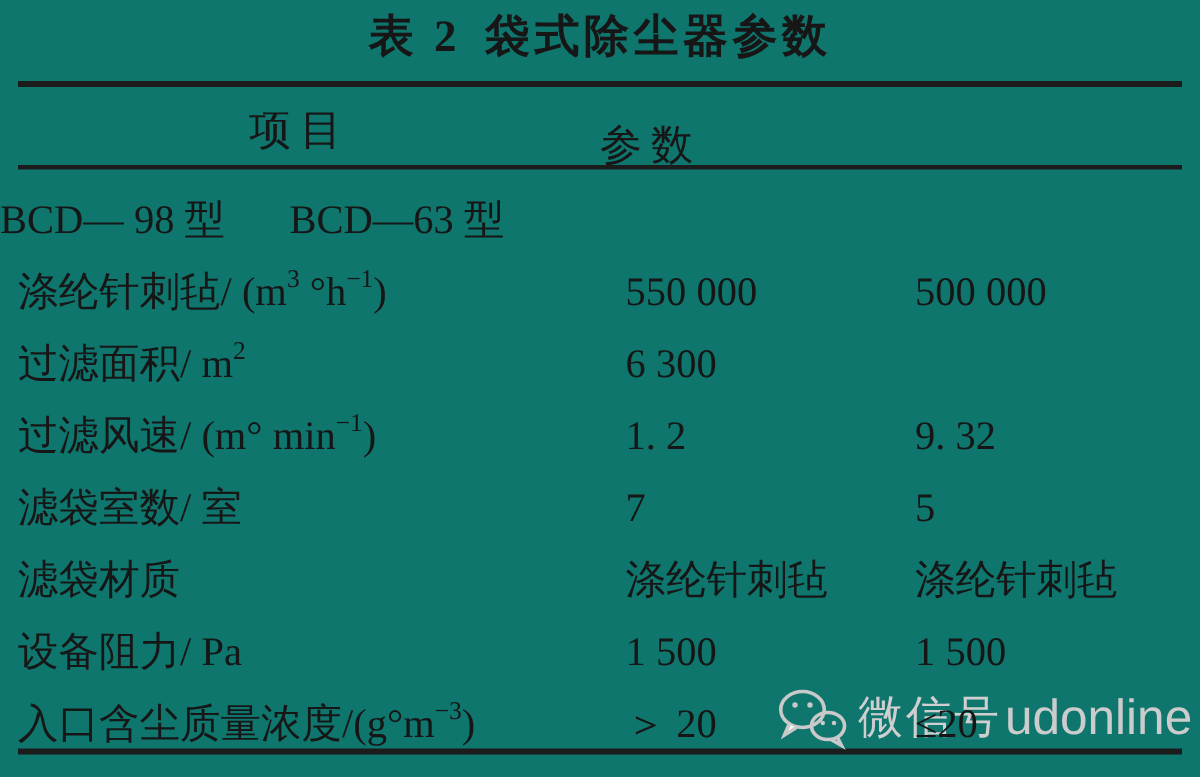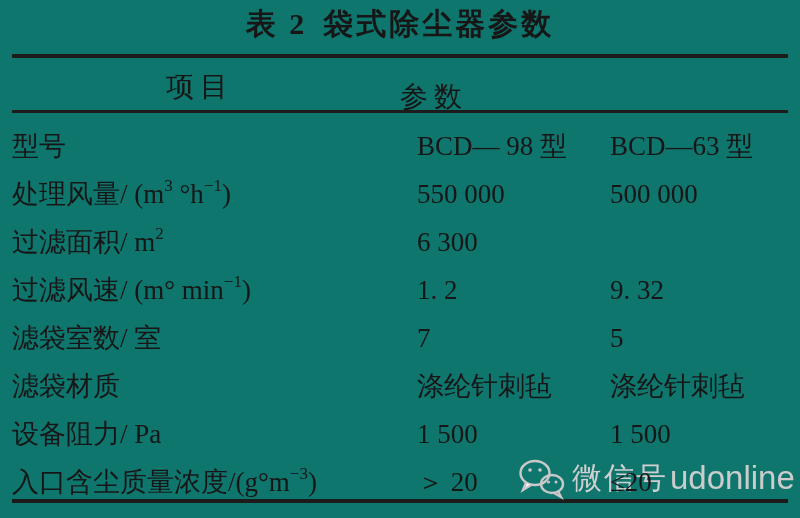--- a/index.html
+++ b/index.html
@@ -83,26 +83,25 @@
         <circle cx="32.5" cy="26" r="1.5"></circle>
         <circle cx="40" cy="26" r="1.5"></circle>
       </g>
     </svg>
     <span class="wm-cn">微信号</span>
     <span class="wm-en">udonline</span>
   </div>
 
   <div class="rows">
       <div class="trow">
-    <div class="cell-item"><span>型号</span></div>
     <div class="cell-v1"><span>BCD— 98 型</span></div>
     <div class="cell-v2"><span>BCD—63 型</span></div>
   </div>
       <div class="trow">
-    <div class="cell-item"><span>处理风量/ (m</span><sup>3</sup><span> °h</span><sup>−1</sup><span>)</span></div>
+    <div class="cell-item"><span>涤纶针刺毡/ (m</span><sup>3</sup><span> °h</span><sup>−1</sup><span>)</span></div>
     <div class="cell-v1"><span>550 000</span></div>
     <div class="cell-v2"><span>500 000</span></div>
   </div>
       <div class="trow">
     <div class="cell-item"><span>过滤面积/ m</span><sup>2</sup></div>
     <div class="cell-v2"><span>6 300</span></div>
   </div>
       <div class="trow">
     <div class="cell-item"><span>过滤风速/ (m° min</span><sup>−1</sup><span>)</span></div>
     <div class="cell-v1"><span>1. 2</span></div>

